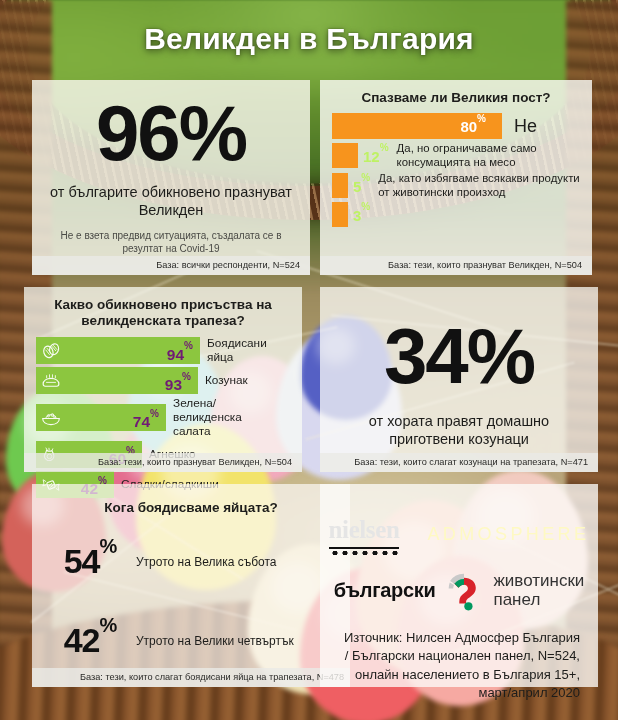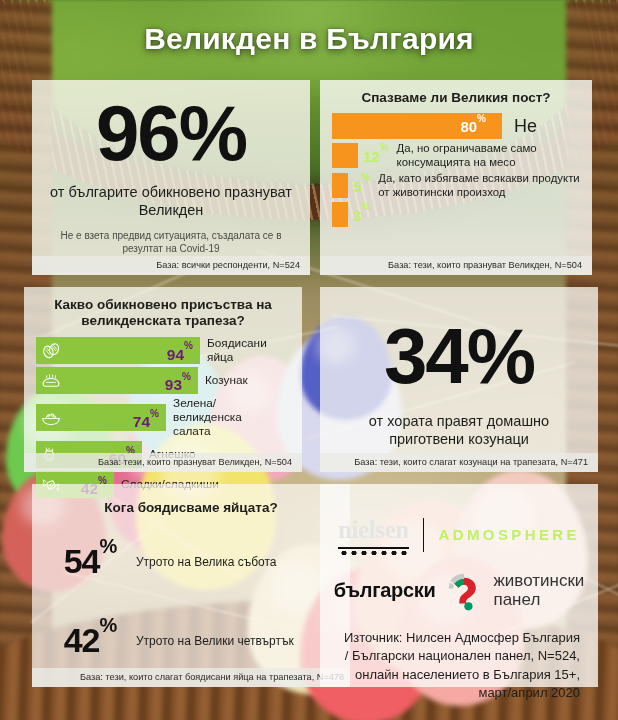--- a/index.html
+++ b/index.html
@@ -196,21 +196,21 @@
     content: ""; position: absolute; left: 0; right: 0; bottom: 4px; height: 1.6px;
     background: #111;
   }
   .nielsen-dots {
     position: absolute; left: 1px; right: 1px; bottom: -2px; height: 4px;
     background-image: radial-gradient(circle, #111 45%, transparent 50%);
     background-size: 10px 4px; background-repeat: repeat-x;
   }
   .nielsen-divider { width: 1.6px; height: 34px; background: #111; }
   .admo-word {
-    font-size: 15px; letter-spacing: 3.4px; color: #bef264; font-weight: 700;
+    font-size: 18px; letter-spacing: 3.4px; color: #fef9c3; font-weight: 400;
   }
   .logo-bnp {
     display: flex; align-items: center; justify-content: center;
     margin-top: 14px; gap: 6px;
   }
   .bnp-word { font-size: 20px; font-weight: 700; color: #111; letter-spacing: -.3px; }
   .bnp-mark { width: 46px; height: 46px; flex: none; }
   .bnp-right { font-size: 17px; line-height: 1.12; color: #333; }
   .source {
     text-align: right; font-size: 13px; line-height: 1.42;

